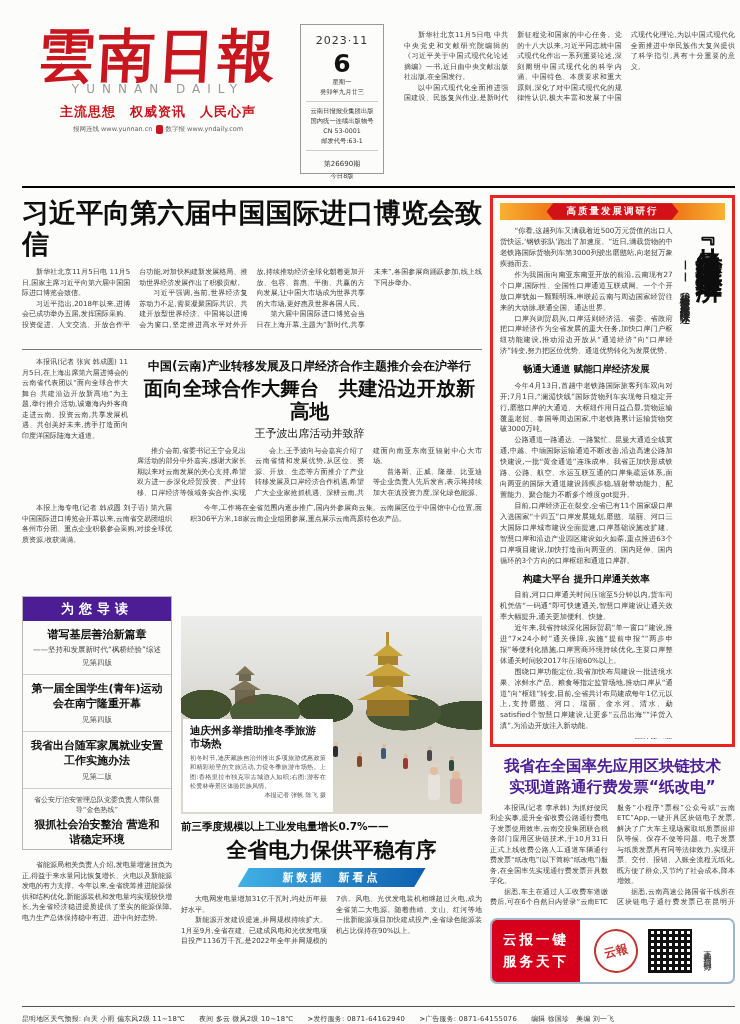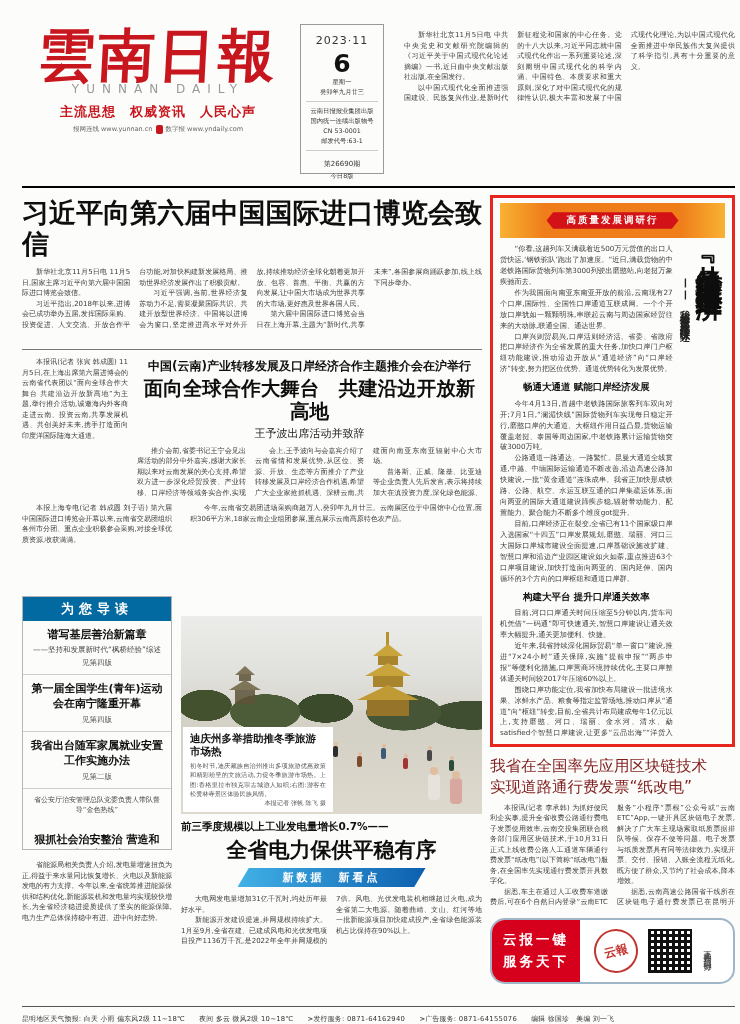--- a/index.html
+++ b/index.html
@@ -43,26 +43,26 @@
   .promo-h{font-size:19.5px;font-weight:bold;text-align:center;color:#0e0e0e;line-height:1.15;}
   .promo-by{font-size:11px;text-align:center;margin:3px 0 5px;color:#222;}
   .promo-b{height:72px;}
   
   .lower{display:flex;margin-top:4px;}
   .subL{width:150px;flex:none;}
   .subR{flex:1;padding-left:9px;min-width:0;}
   .expo-c1{height:86px;}
   
   .guide{border:1px solid #b5b5b5;margin-top:7px;height:252px;overflow:hidden;}
-  .guide-hd{background:#0369a1;color:#fff;font-size:13px;font-weight:bold;text-align:center;letter-spacing:5px;padding:3px 8px;}
+  .guide-hd{background:#4c1d95;color:#fff;font-size:13px;font-weight:bold;text-align:center;letter-spacing:5px;padding:3px 8px;}
   .g-item{padding:7px 7px 6px;border-bottom:1px solid #ccc;text-align:center;}
   .g-item:last-child{border-bottom:none;}
   .g-t{font-size:11px;font-weight:bold;line-height:1.35;color:#111;}
   .g-s{font-size:7.5px;color:#444;margin-top:2px;line-height:1.4;}
-  .g-pre{font-size:7px;color:#444;margin-bottom:18px;line-height:1.4;}
+  .g-pre{font-size:7px;color:#444;margin-bottom:3px;line-height:1.4;}
   .g-p{font-size:7.5px;color:#555;margin-top:3px;}
   .power-c1{height:178px;margin-top:10px;}
   
   .expo-main{display:flex;height:108px;overflow:hidden;}
   .expo-ctr{width:198px;flex:none;}
   .expo-h{font-size:19px;font-weight:bold;text-align:center;color:#0e0e0e;margin:2px 0 5px;}
   .expo-b{height:66px;}
   .expo-c3{flex:1;padding-left:9px;height:104px;}
   
   .photo{position:relative;height:198px;margin-top:5px;overflow:hidden;background:linear-gradient(#ececea 0%,#e0e0dc 30%,#d3d0c5 55%,#ded9cd 100%);}
@@ -83,46 +83,46 @@
   .pg-b3{position:absolute;left:14px;top:68px;width:42px;height:16px;background:#96752a;}
   .pagoda2{position:absolute;left:14%;top:46px;width:44px;height:50px;opacity:.85;}
   .pagoda2 .pg-r1{border-left-width:10px;border-right-width:10px;border-bottom:9px solid #6e6242;left:12px;top:4px;}
   .pagoda2 .pg-b1{left:16px;top:12px;width:12px;height:7px;background:#5d5338;}
   .pagoda2 .pg-r2{border-left-width:16px;border-right-width:16px;border-bottom:10px solid #6e6242;left:6px;top:18px;}
   .pagoda2 .pg-b2{left:12px;top:28px;width:20px;height:14px;background:#5d5338;}
   .pp{position:absolute;width:5px;height:11px;border-radius:2px;}
   .pp::after{content:"";position:absolute;top:-4px;left:50%;transform:translateX(-50%);width:4px;height:4px;border-radius:50%;background:#dfbd9e;}
   .pp.big{width:12px;height:26px;border-radius:4px;}
   .pp.big::after{width:8px;height:8px;top:-7px;}
-  .ph-cap{position:absolute;left:2px;bottom:2px;width:150px;background:#fff;padding:5px 7px 4px;box-sizing:border-box;}
+  .ph-cap{position:absolute;left:2px;bottom:2px;width:150px;background:#fff;padding:5px 7px 12px;box-sizing:border-box;}
   .cap-t{font-size:10.5px;font-weight:bold;color:#111;line-height:1.3;}
   .cap-x{font-size:6.2px;color:#555;line-height:1.5;text-align:justify;margin-top:2px;}
   .cap-c{font-size:6.2px;color:#555;text-align:right;margin-top:1px;}
   
   .power-kick{font-size:10.5px;font-weight:bold;color:#111;margin:6px 0 2px;}
   .power-h{font-size:21px;font-weight:bold;text-align:center;color:#0e0e0e;margin:2px 0 4px;}
   .ribbon{width:188px;height:19px;margin:2px auto 7px;background:linear-gradient(90deg,#41b1e6,#0d5fae);clip-path:polygon(6% 0,100% 0,94% 100%,0 100%);display:flex;align-items:center;justify-content:center;color:#fff;font-size:11px;font-weight:bold;letter-spacing:3px;}
   .power-b{height:118px;}
   
   .redbox{border:3px solid #e8251f;height:552px;box-sizing:border-box;padding:5px 7px;display:flex;flex-direction:column;}
-  .banner{height:35px;background:linear-gradient(90deg,#f9b233,#ef7d1a 20%,#ef7d1a 80%,#f9b233);display:flex;align-items:center;justify-content:center;flex:none;}
+  .banner{height:17px;background:linear-gradient(90deg,#f9b233,#ef7d1a 20%,#ef7d1a 80%,#f9b233);display:flex;align-items:center;justify-content:center;flex:none;}
   .badge{background:#d21217;clip-path:polygon(5% 0,95% 0,100% 50%,95% 100%,5% 100%,0 50%);color:#fff;font-size:9.5px;font-weight:bold;letter-spacing:2px;padding:2px 20px;line-height:1.3;}
   .rb-body{flex:1;display:flex;margin-top:6px;overflow:hidden;}
   .cor-text{flex:1;font-size:7.2px;line-height:1.52;color:#3c3c3c;text-align:justify;overflow:hidden;min-width:0;}
   .cor-text p{margin:0;text-indent:2em;}
   .cor-sub{font-size:9.5px;font-weight:bold;text-align:center;color:#111;margin:5px 0 4px;}
   .cor-end{text-align:right;font-size:7.5px;color:#222;margin-top:4px;line-height:1.6;}
   .v-sub{writing-mode:vertical-rl;font-size:10px;font-weight:bold;color:#222;margin:34px 1px 0 5px;letter-spacing:2px;flex:none;}
   .v-title{writing-mode:vertical-rl;font-size:27px;font-weight:900;color:#0e0e0e;line-height:1.2;letter-spacing:2px;flex:none;font-family:"DejaVu Serif",serif;}
   
   .bc{margin-top:9px;}
-  .bc-h{font-size:15.5px;font-weight:normal;color:#7f1d1d;line-height:1.35;margin:0 0 5px;}
+  .bc-h{font-size:15.5px;font-weight:bold;text-align:center;color:#4c1d95;line-height:1.35;margin:0 0 5px;}
   .bc-b{height:108px;}
   
-  .app{margin-top:7px;border:2px solid #9fb6c9;border-radius:15px;height:62px;display:flex;align-items:center;overflow:hidden;background:#fff;}
+  .app{margin-top:7px;border:2px solid #9fb6c9;border-radius:7px;height:62px;display:flex;align-items:center;overflow:hidden;background:#fff;}
   .app-red{background:#d6001c;color:#fff;width:88px;height:100%;display:flex;flex-direction:column;justify-content:center;align-items:center;font-size:13.5px;font-weight:bold;letter-spacing:3px;line-height:1.6;flex:none;}
   .app-seal{width:40px;height:40px;border:2px solid #c2342f;border-radius:50%;margin:0 10px 0 14px;display:flex;align-items:center;justify-content:center;color:#c2342f;font-size:12px;font-weight:bold;font-family:"DejaVu Serif",serif;transform:rotate(-14deg);flex:none;}
   .app-qr{width:44px;height:44px;flex:none;background:
      repeating-linear-gradient(0deg,#111 0 3px,transparent 3px 6px),
      repeating-linear-gradient(90deg,#111 0 3px,#fff 3px 6px);}
   .app-v{writing-mode:vertical-rl;font-size:8px;color:#444;margin:0 6px 0 8px;letter-spacing:1px;line-height:1.7;}
   
   .botrule{border-top:1px solid #555;margin-top:5px;}
   .footer{font-size:6.8px;color:#333;text-align:left;margin-top:7px;letter-spacing:.3px;}
 </style>
@@ -231,21 +231,21 @@
 
           <div class="bt power-c1">
               <p>省能源局相关负责人介绍,发电量增速扭负为正,得益于来水量同比恢复增长、火电以及新能源发电的有力支撑。今年以来,全省统筹推进能源保供和结构优化,新能源装机和发电量均实现较快增长,为全省经济稳进提质提供了坚实的能源保障,电力生产总体保持稳中有进、进中向好态势。</p>
             </div>
         </div>
 
         <div class="subR">
 
           <div class="expo-main">
             <div class="bt expo-c3">
-                <p>今年,云南省交易团进场采购商超万人,癸卯年九月廿三。云南展区位于中国馆中心位置,面积306平方米,18家云南企业组团参展,重点展示云南高原特色农产品。</p>
+                <p>今年,工作将在全省范围内逐步推广,国内外参展商云集。云南展区位于中国馆中心位置,面积306平方米,18家云南企业组团参展,重点展示云南高原特色农产品。</p>
               </div>
           </div>
 
           <div class="photo">
             <div class="ph-trees"></div>
             <div class="pagoda">
               <div class="pg-spire"></div>
                 <div class="pg-r1"></div>
                 <div class="pg-b1"></div>
               <div class="pg-r2"></div>

